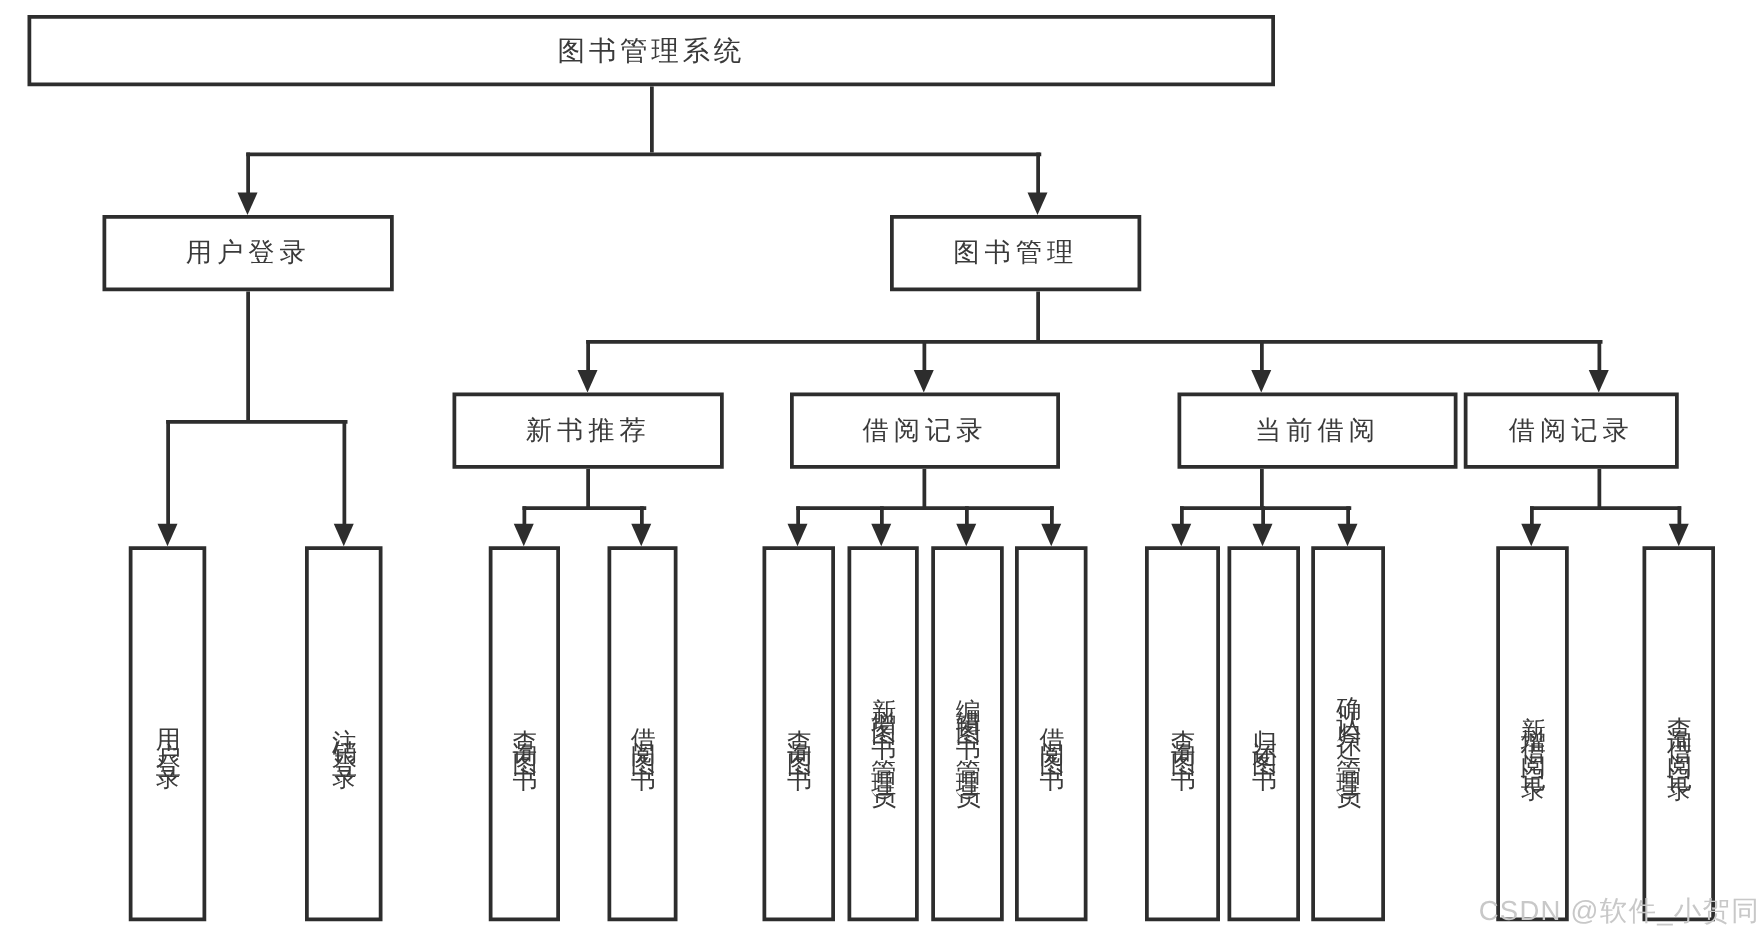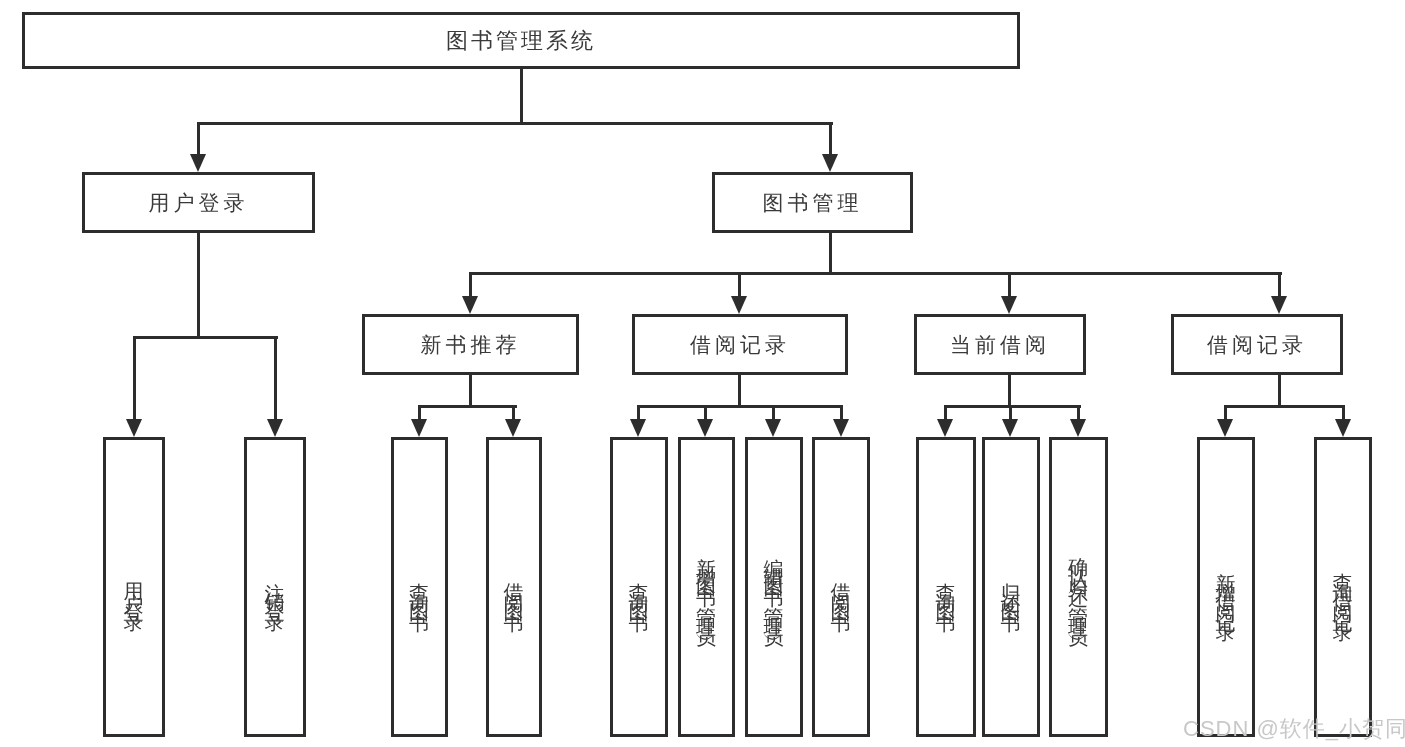--- a/index.html
+++ b/index.html
@@ -89,21 +89,21 @@
   <div class="arrow" style="left:731px;top:296px"></div>
   <div class="arrow" style="left:1001px;top:296px"></div>
   <div class="arrow" style="left:1271px;top:296px"></div>
 
   <div class="box hbox" style="left:362px;top:314px;width:217px;height:61px">
     <span>新书推荐</span>
   </div>
   <div class="box hbox" style="left:632px;top:314px;width:216px;height:61px">
     <span>借阅记录</span>
   </div>
-  <div class="box hbox" style="left:914px;top:314px;width:172px;height:61px">
+  <div class="box hbox" style="left:942px;top:314px;width:224px;height:61px">
     <span>当前借阅</span>
   </div>
   <div class="box hbox" style="left:1171px;top:314px;width:172px;height:61px">
     <span>借阅记录</span>
   </div>
 
   <div class="line" style="left:469px;top:375px;width:3px;height:33px"></div>
   <div class="line" style="left:418px;top:405px;width:99px;height:3px"></div>
   <div class="line" style="left:418px;top:405px;width:3px;height:16px"></div>
   <div class="line" style="left:512px;top:405px;width:3px;height:16px"></div>

